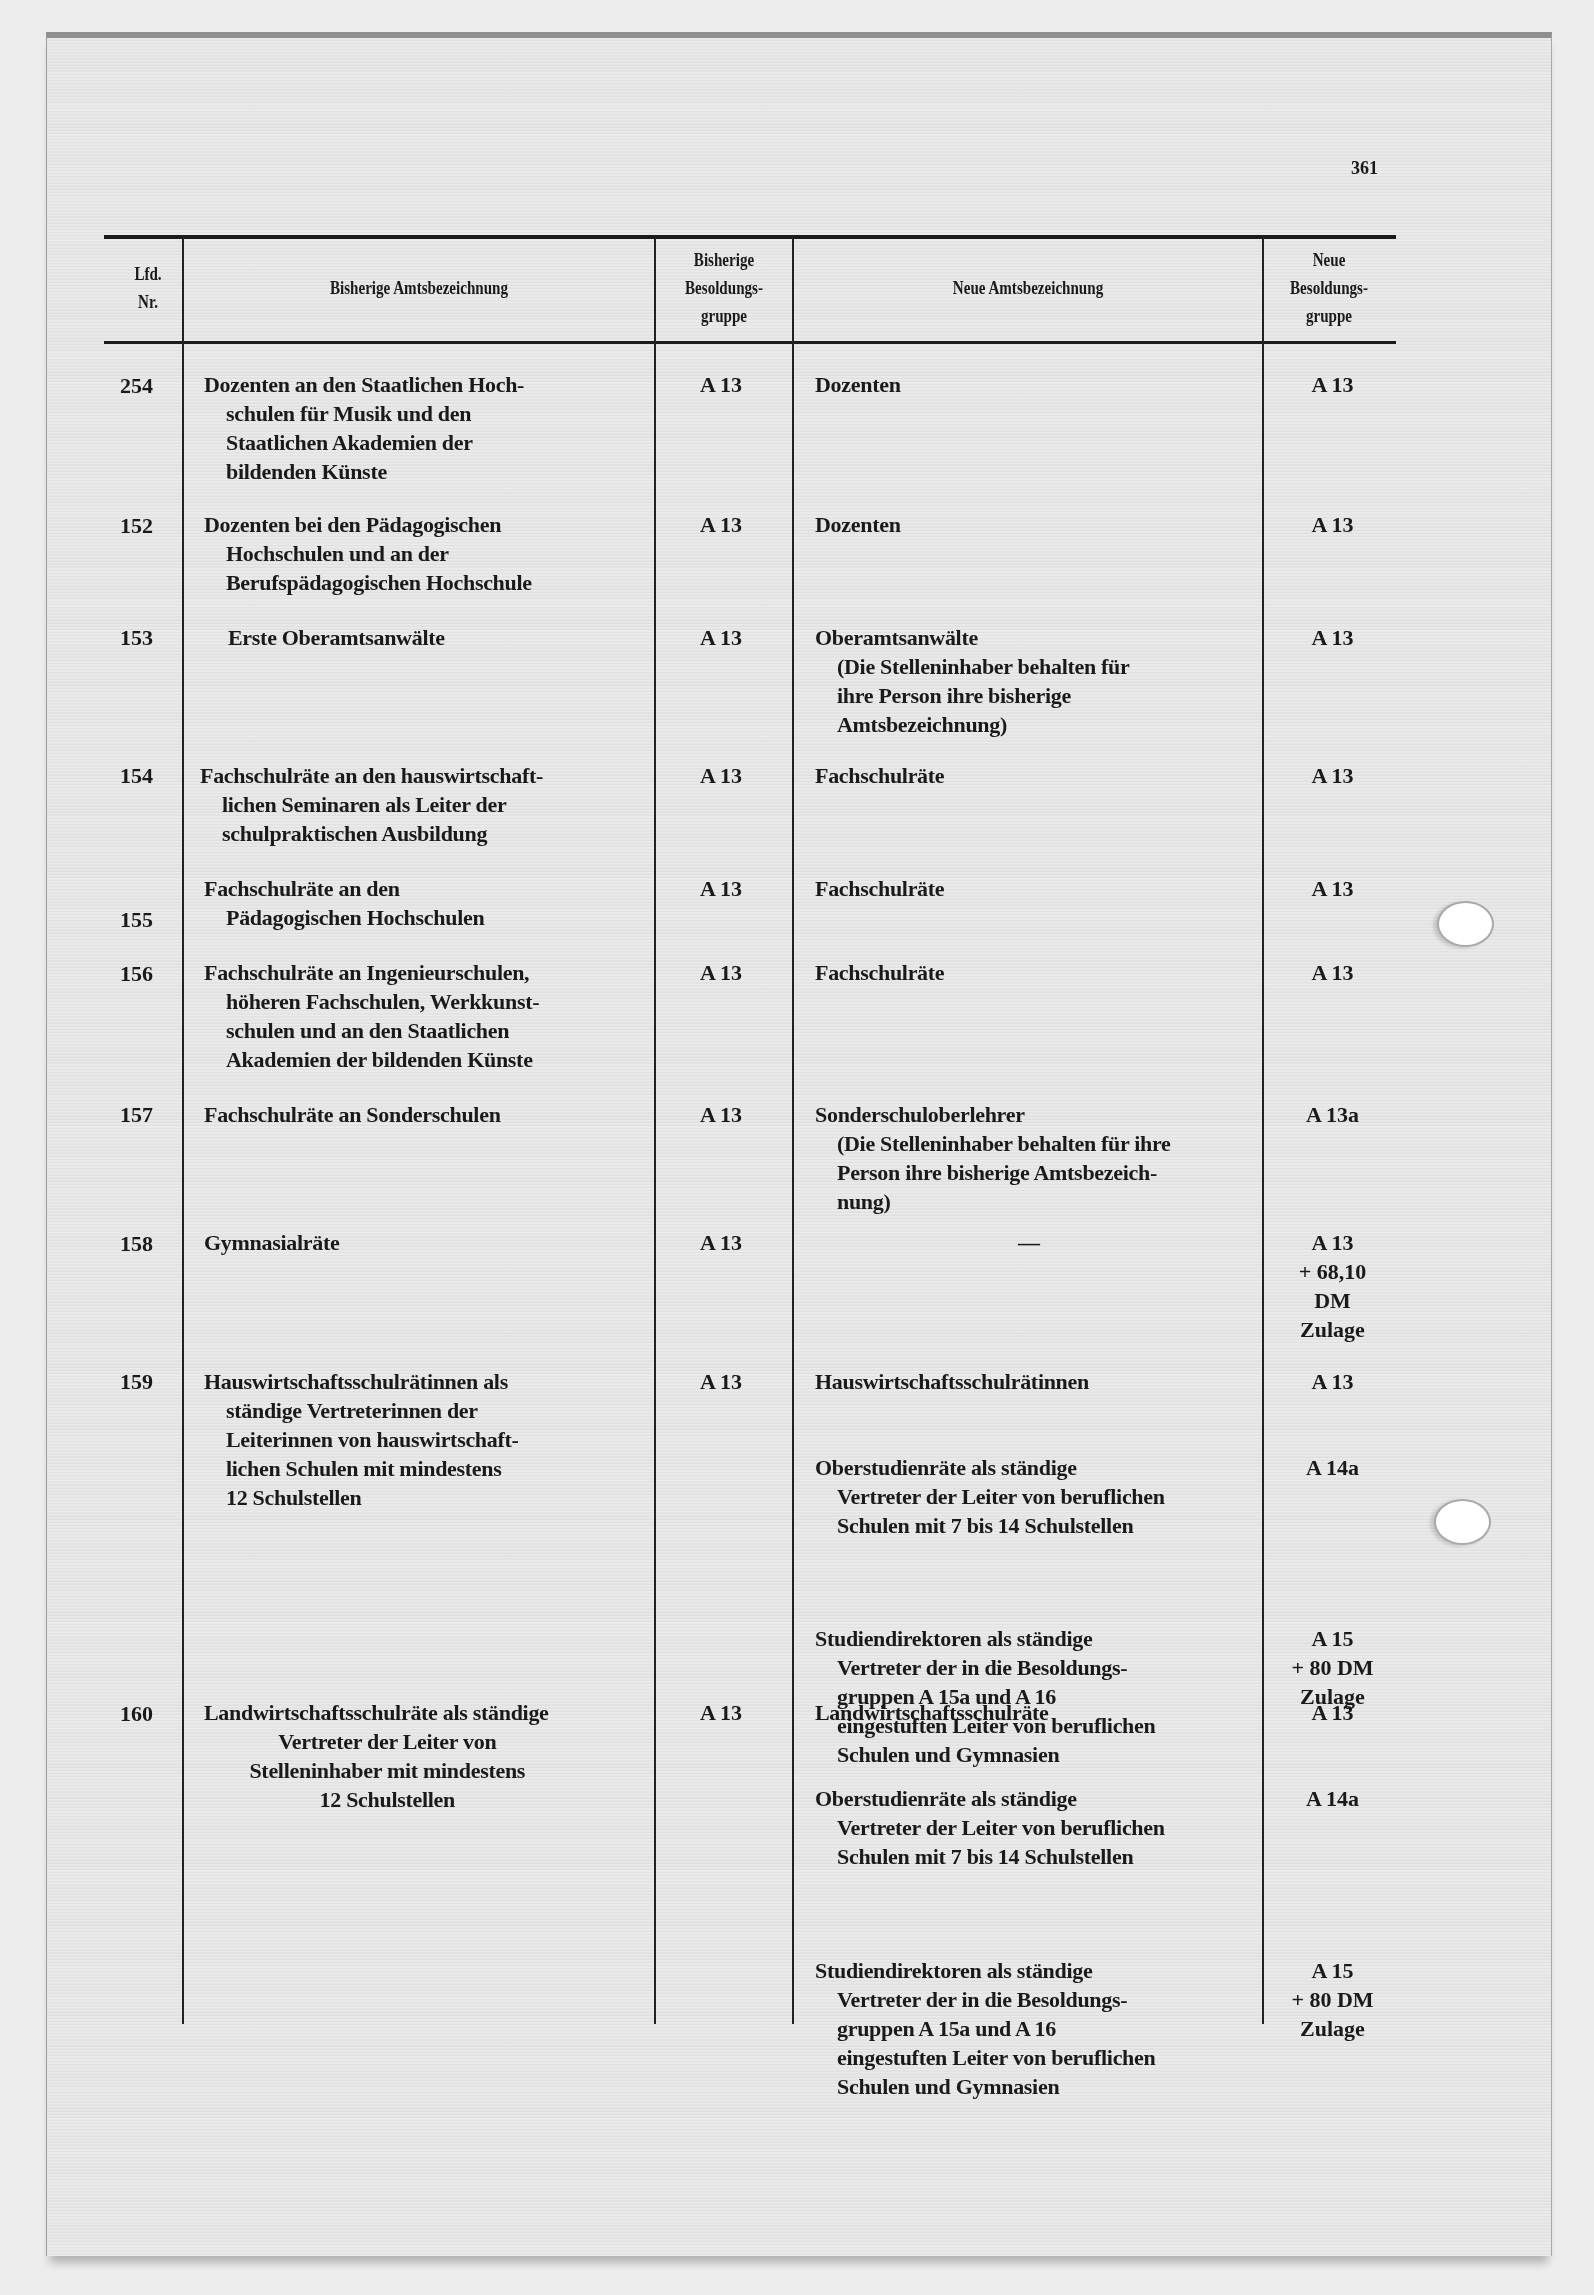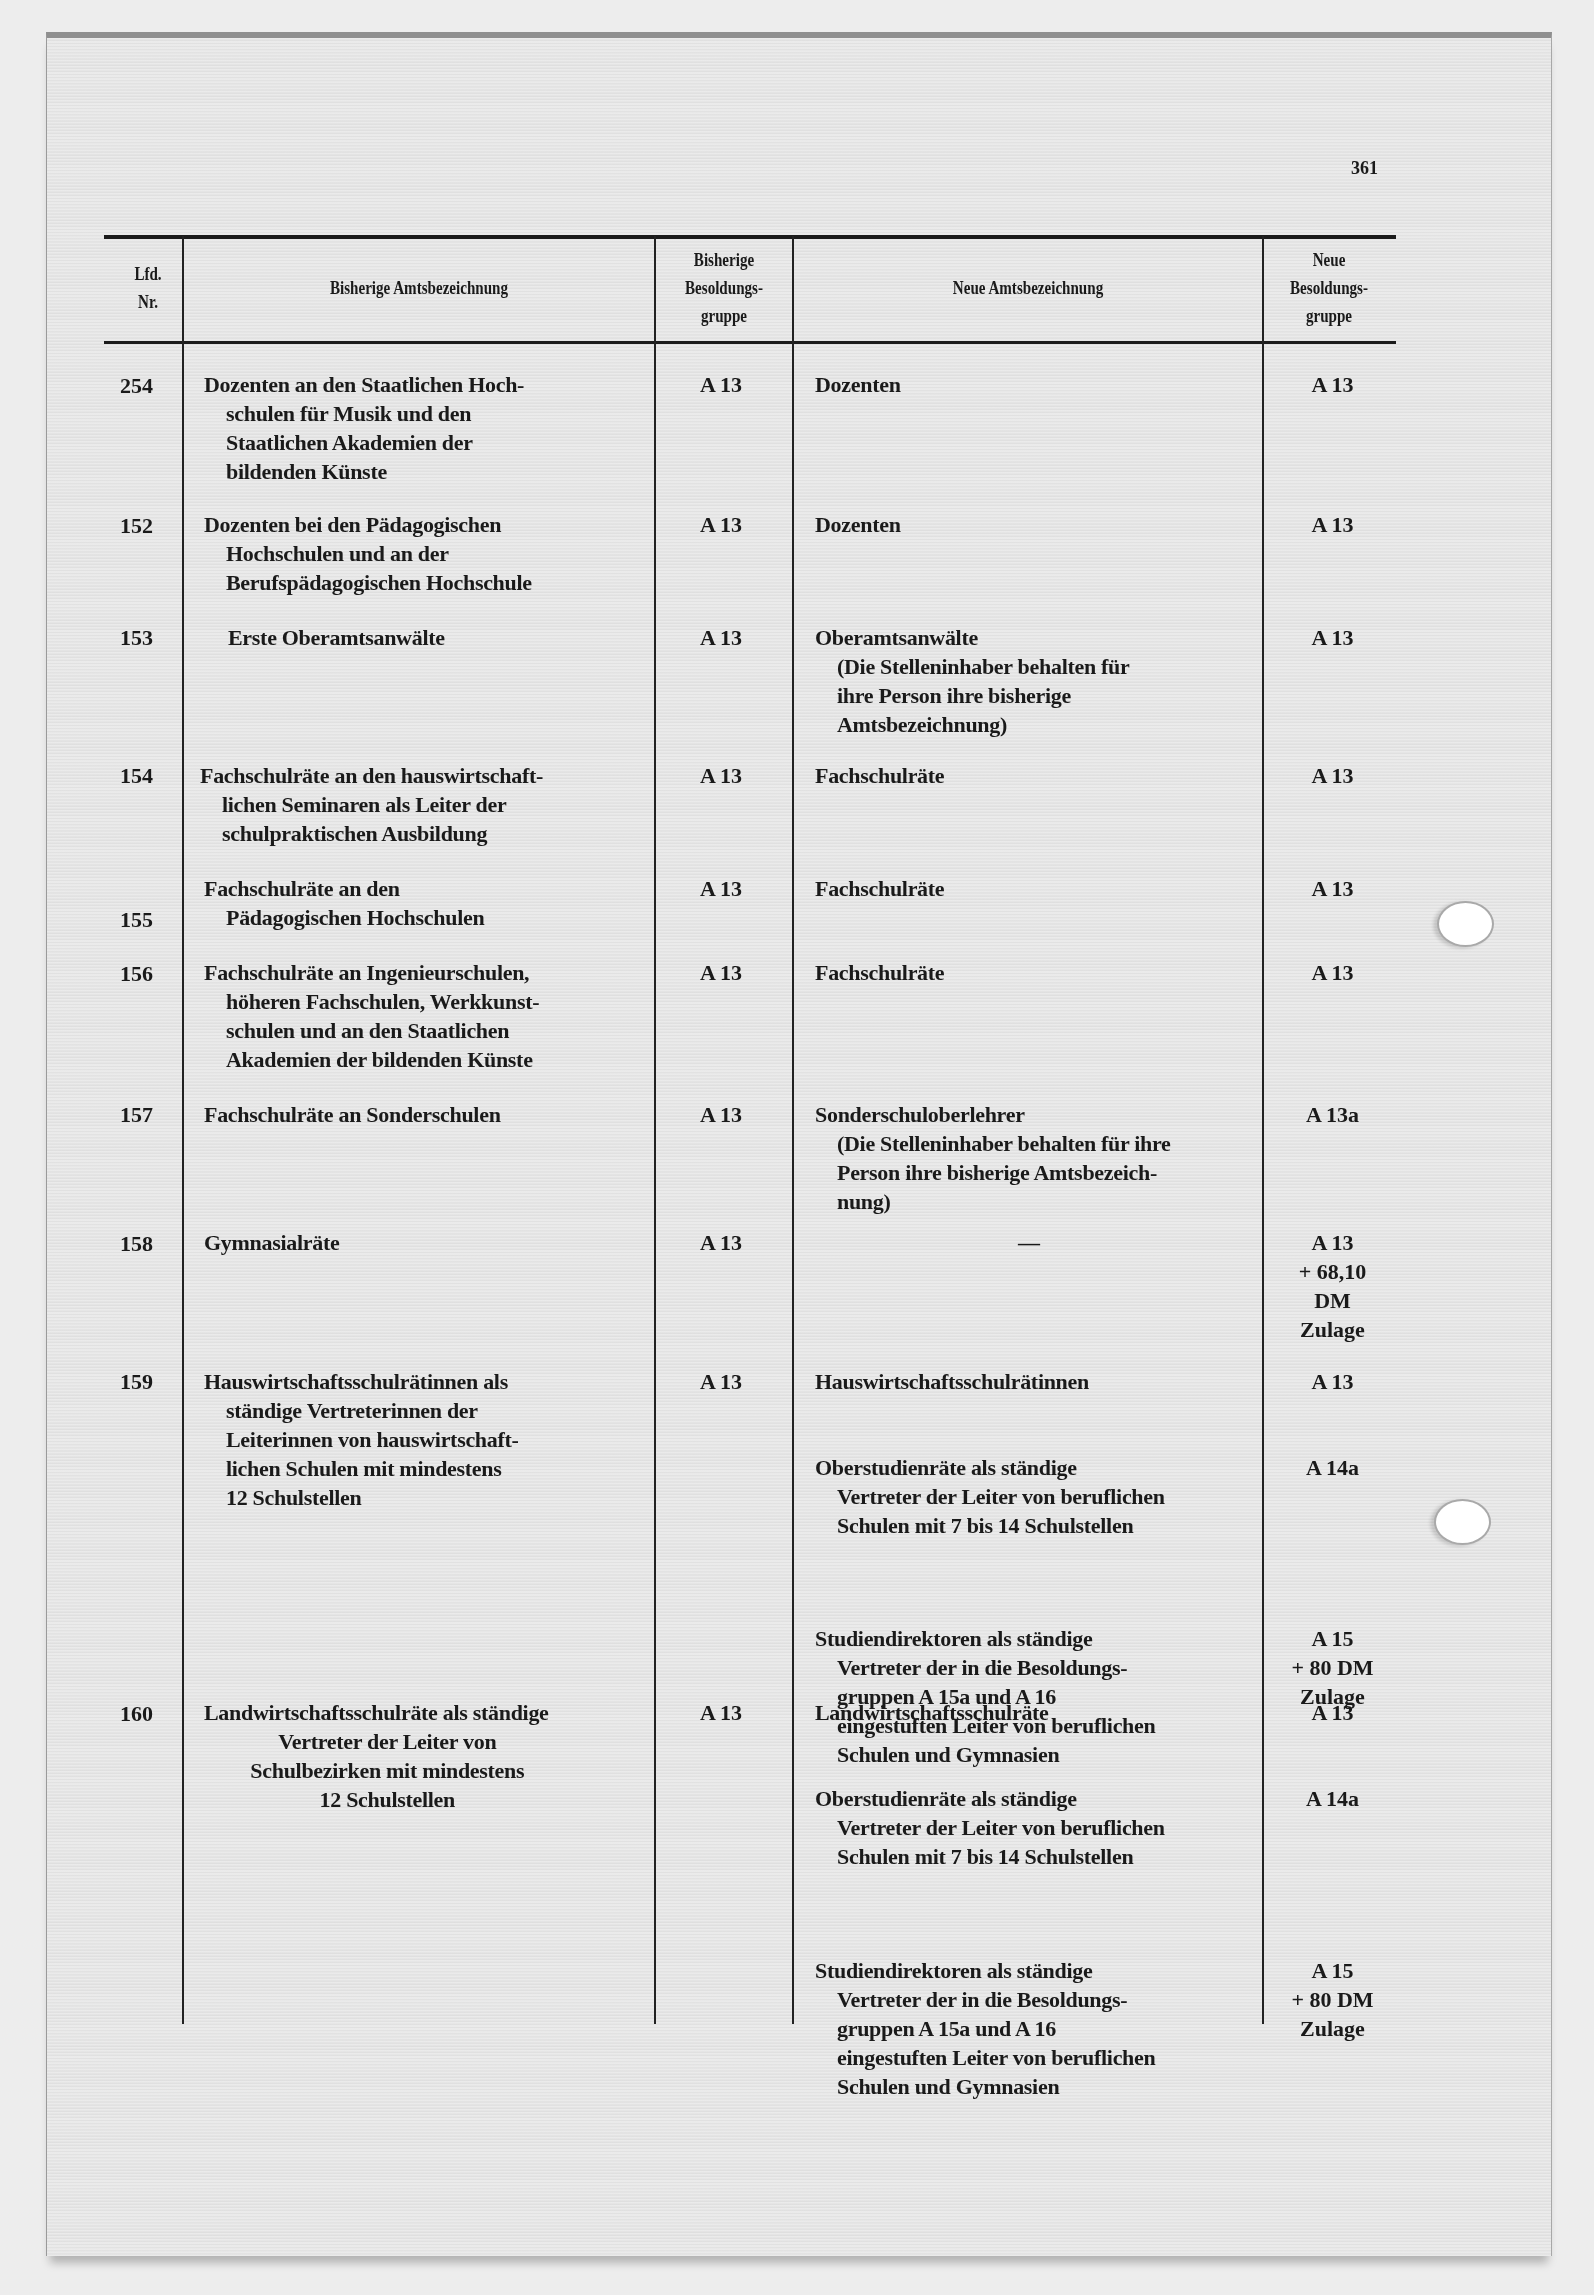--- a/index.html
+++ b/index.html
@@ -169,21 +169,21 @@
       </div>
       <div class="cell" style="left:815px; top:1624px;"><span style="display: block;">Studiendirektoren als ständige</span><span class="cont">Vertreter der in die Besoldungs-</span><span class="cont">gruppen A 15a und A 16</span><span class="cont">eingestuften Leiter von beruflichen</span><span class="cont">Schulen und Gymnasien</span></div>
       <div class="grp" style="left:1274px; top:1624px; width:117px;">
         <div>A 15</div>
         <div>+ 80 DM</div>
         <div>Zulage</div>
       </div>
     </div>
     <div>
       <div class="num" style="left:120px; top:1701px;">160</div>
-      <div class="cell" style="left:204px; top:1698px;text-align:center;"><span style="display: block;">Landwirtschaftsschulräte als ständige</span><span class="cont">Vertreter der Leiter von</span><span class="cont">Schulbezirken mit mindestens</span><span class="cont">12 Schulstellen</span></div>
+      <div class="cell" style="left:204px; top:1698px;text-align:center;"><span style="display: block;">Landwirtschaftsschulräte als ständige</span><span class="cont">Vertreter der Leiter von</span><span class="cont">Stelleninhaber mit mindestens</span><span class="cont">12 Schulstellen</span></div>
       <div class="grp" style="left:672px; top:1698px; width:98px;">A 13</div>
       <div class="cell" style="left:815px; top:1698px;"><span style="display: block;">Landwirtschaftsschulräte</span></div>
       <div class="grp" style="left:1274px; top:1698px; width:117px;">
         <div>A 13</div>
       </div>
       <div class="cell" style="left:815px; top:1784px;"><span style="display: block;">Oberstudienräte als ständige</span><span class="cont">Vertreter der Leiter von beruflichen</span><span class="cont">Schulen mit 7 bis 14 Schulstellen</span></div>
       <div class="grp" style="left:1274px; top:1784px; width:117px;">
         <div>A 14a</div>
       </div>
       <div class="cell" style="left:815px; top:1956px;"><span style="display: block;">Studiendirektoren als ständige</span><span class="cont">Vertreter der in die Besoldungs-</span><span class="cont">gruppen A 15a und A 16</span><span class="cont">eingestuften Leiter von beruflichen</span><span class="cont">Schulen und Gymnasien</span></div>

